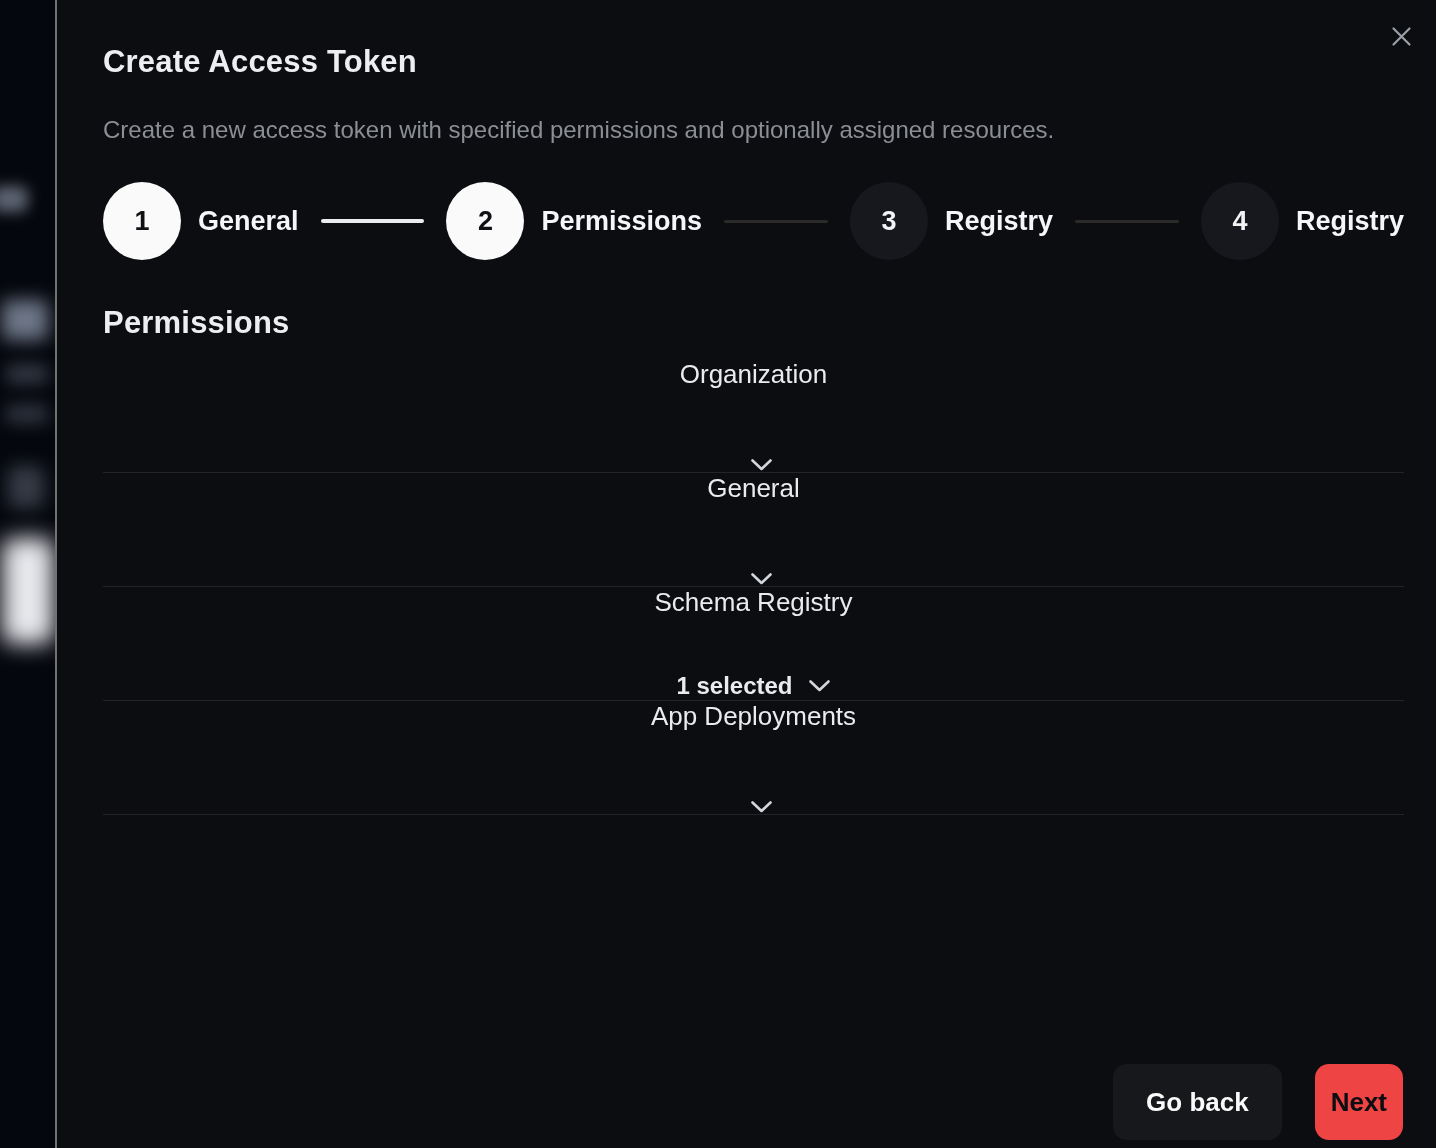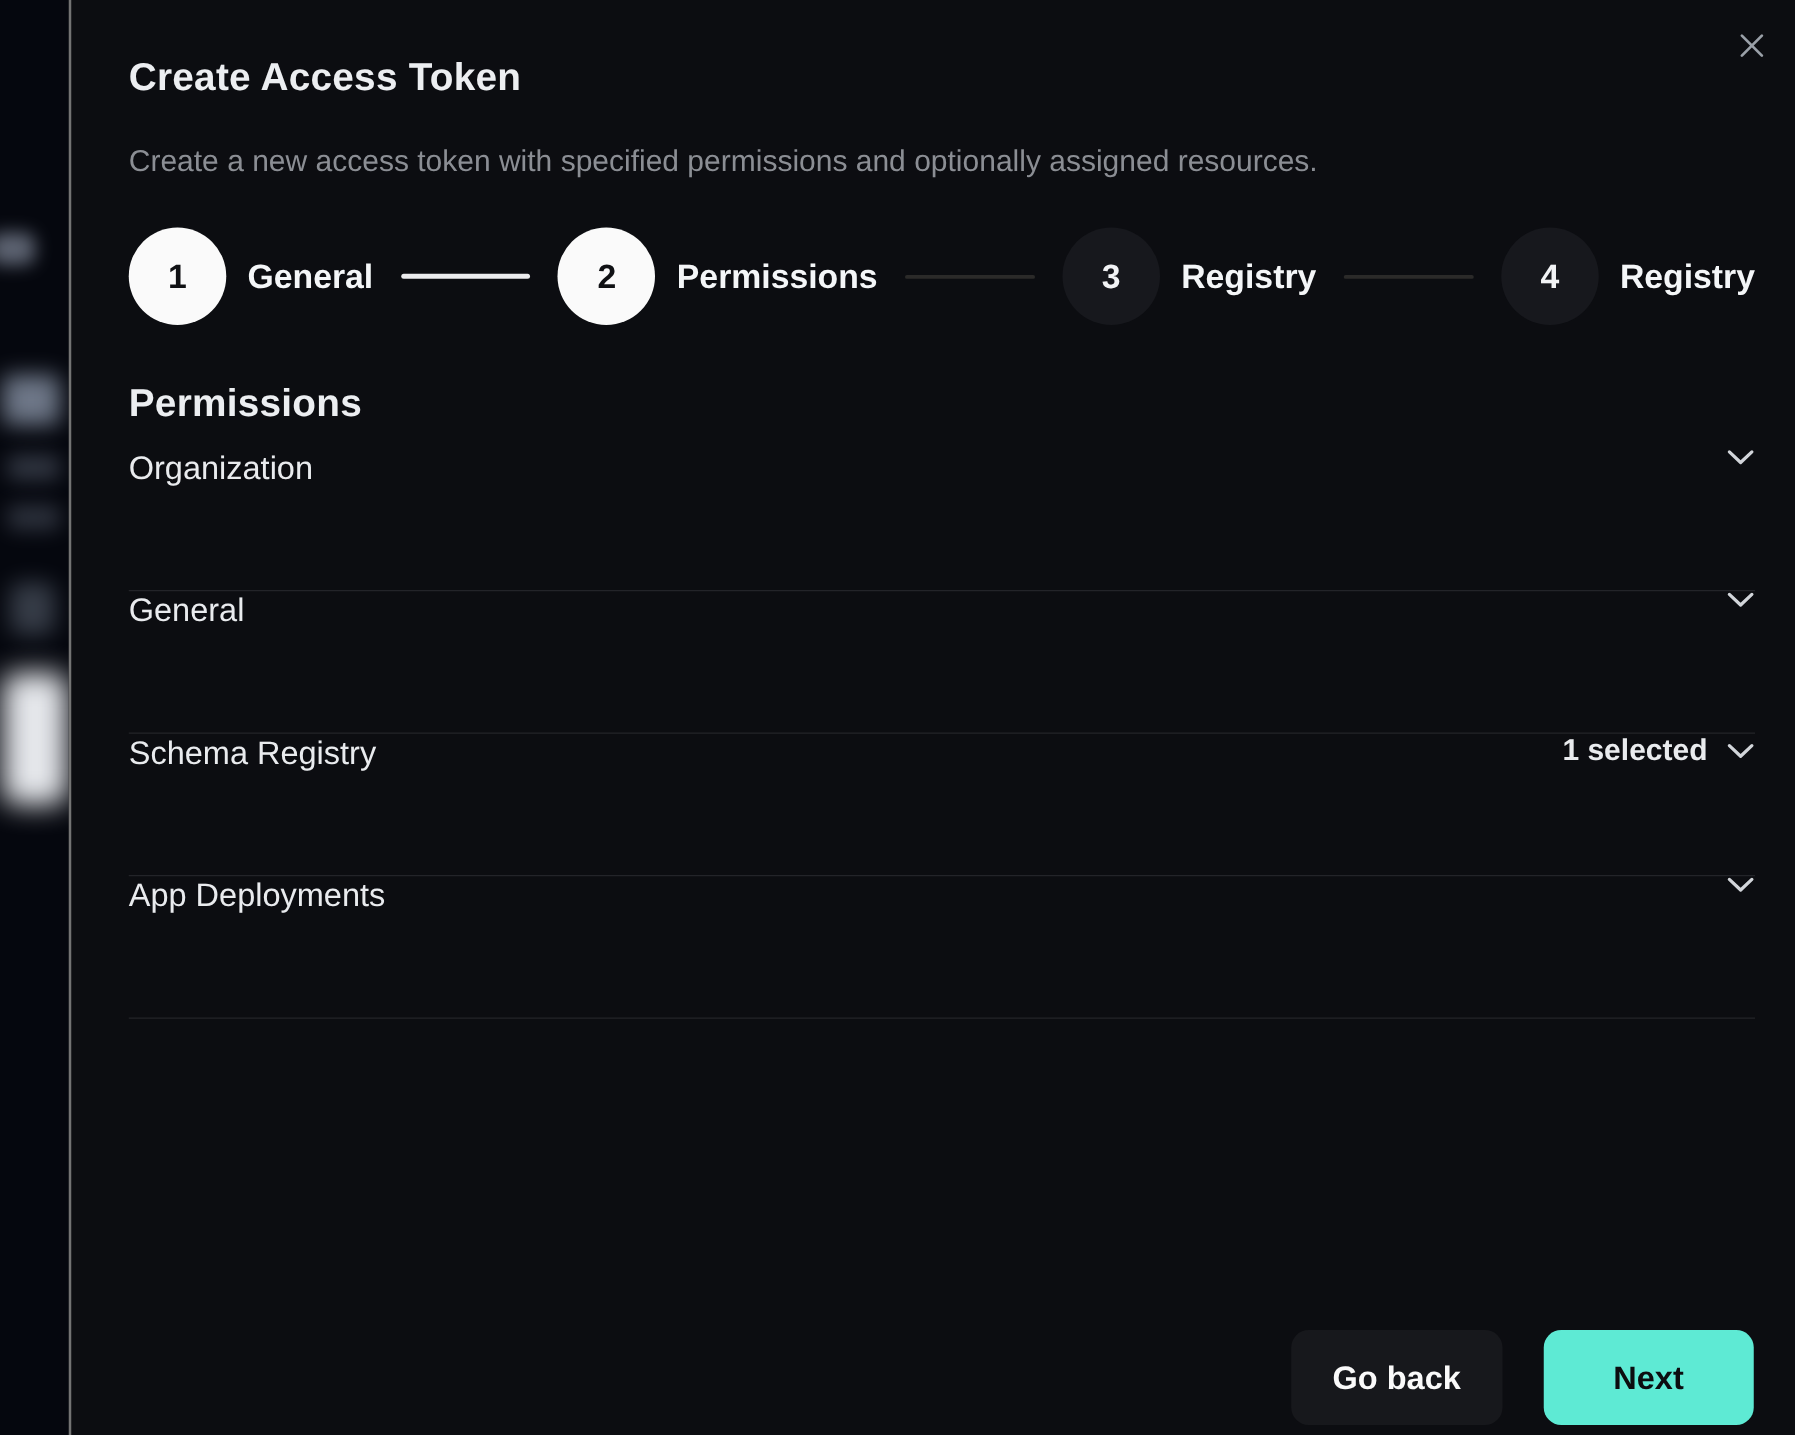--- a/index.html
+++ b/index.html
@@ -75,23 +75,24 @@
 
   
   .section-heading{
     margin-top:44px;
     font-size:31px; font-weight:700; letter-spacing:.2px;
     color:#eceef1;
   }
   .accordion{ margin-top:18px; }
   .accordion-item{
     height:114px;
-    display:flex; align-items:flex-start; justify-content:space-between;
+    display:flex; align-items:center; justify-content:space-between;
     border-bottom:1px solid #232429;
     cursor:pointer;
+    flex-direction:column;
   }
   .accordion-label{
     font-size:26px; font-weight:500;
     color:#e9ebee;
   }
   .accordion-right{ display:flex; align-items:center; gap:15px; }
   .accordion-badge{
     font-size:24px; font-weight:600;
     color:#e9ebee;
   }
@@ -104,21 +105,21 @@
   }
   .btn{
     height:76px;
     border:none; border-radius:14px;
     font-family:"Liberation Sans", sans-serif;
     font-size:26px; font-weight:600;
     cursor:pointer;
     display:flex; align-items:center; justify-content:center;
   }
   .btn-secondary{ background:#17181c; color:#fafafa; padding:0 33px; }
-  .btn-primary{ background:#5eead4; color:#0c0d10; padding:0 56px; }
+  .btn-primary{ background:#ef4444; color:#0c0d10; padding:0 16px; }
 </style>
 </head>
 <body>
 
 <div class="backdrop">
   <div class="blob blob-a"></div>
   <div class="blob blob-b"></div>
   <div class="blob blob-c"></div>
   <div class="blob blob-d"></div>
   <div class="blob blob-e"></div>

